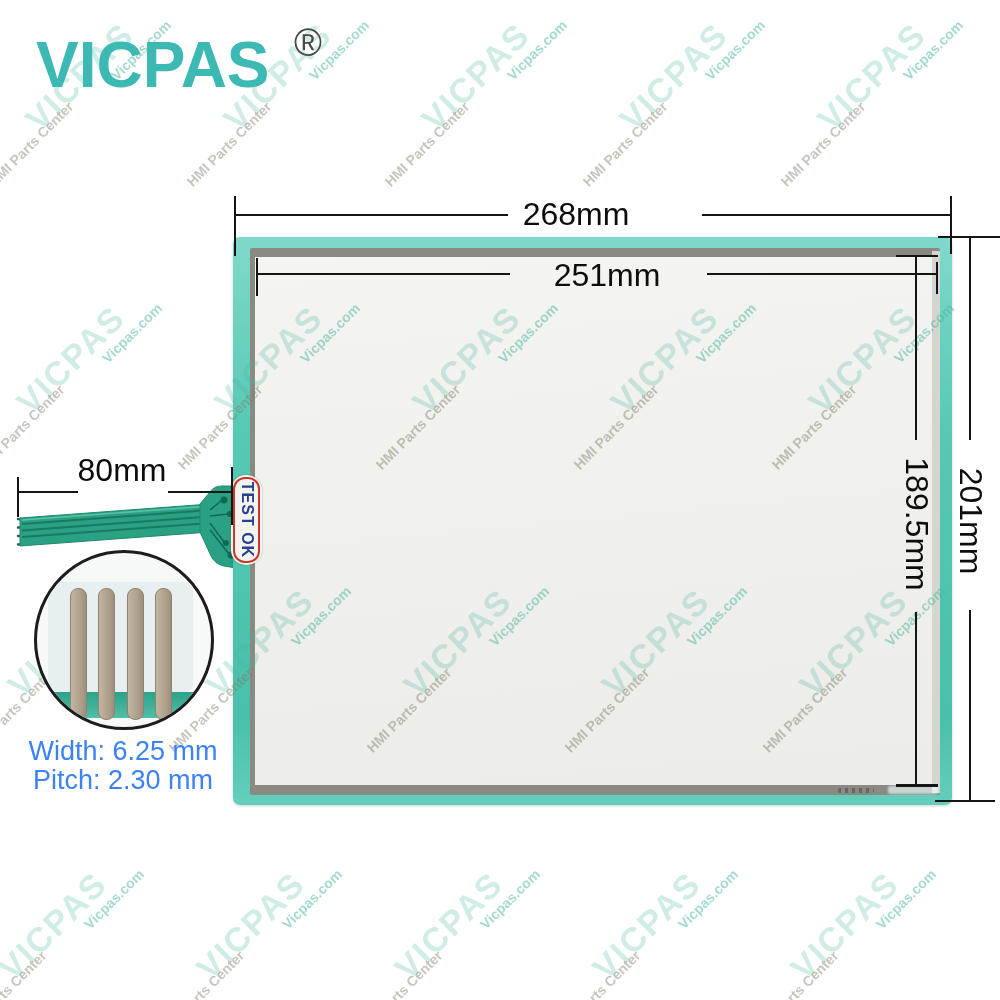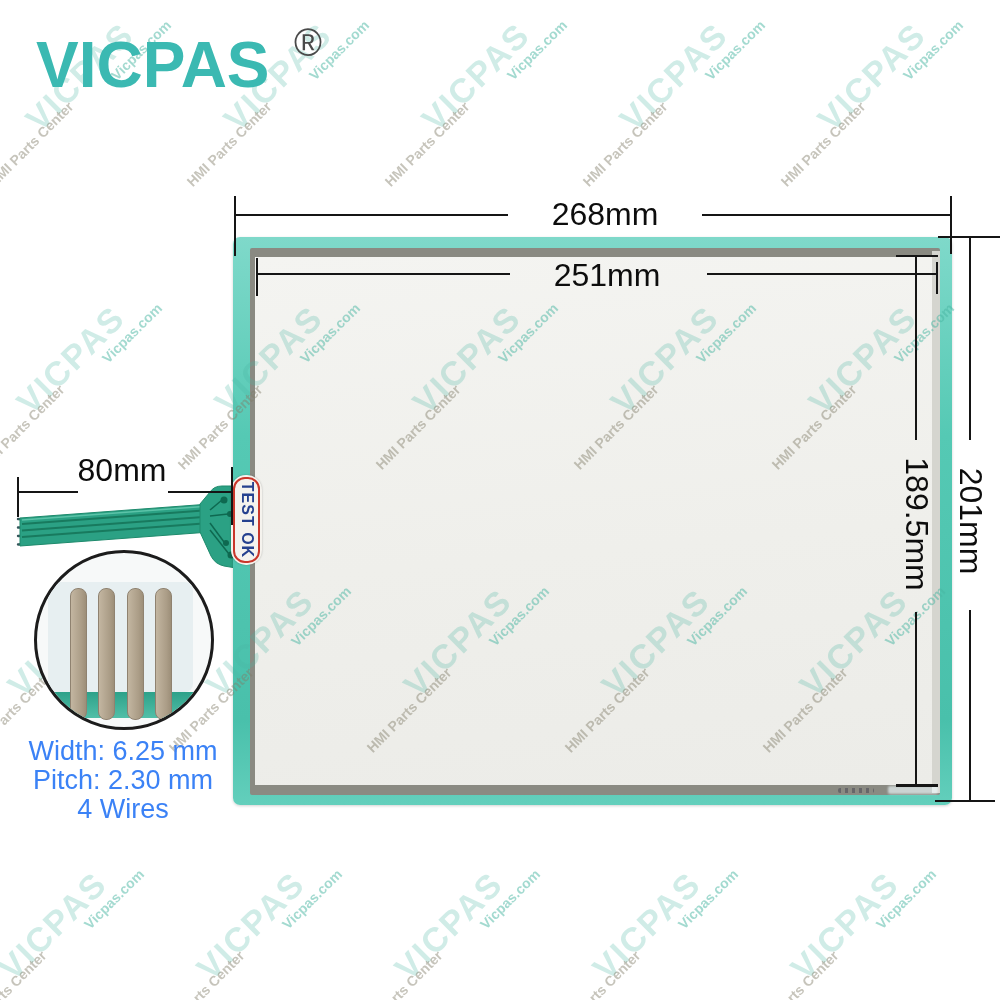--- a/index.html
+++ b/index.html
@@ -123,29 +123,28 @@
     <div class="inset-strip"></div>
     <div class="wire-bar wb1"></div>
     <div class="wire-bar wb2"></div>
     <div class="wire-bar wb3"></div>
     <div class="wire-bar wb4"></div>
   </div>
 
   <div class="specs">
     <div>Width: 6.25 mm</div>
     <div>Pitch: 2.30 mm</div>
-    <div>4 Wires</div>
   </div>
 
   <div>
     <i class="dl" style="left:234px;top:196px;width:2px;height:60px"></i>
     <i class="dl" style="left:950px;top:196px;width:2px;height:58px"></i>
     <i class="dl" style="left:234px;top:214px;width:274px;height:2px"></i>
     <i class="dl" style="left:702px;top:214px;width:250px;height:2px"></i>
-    <span class="dim-label" style="left:545px;top:196px;width:120px">268mm</span>
+    <span class="dim-label" style="left:516px;top:196px;width:120px">268mm</span>
   </div>
 
   <div>
     <i class="dl" style="left:256px;top:258px;width:2px;height:38px"></i>
     <i class="dl" style="left:936px;top:262px;width:2px;height:32px"></i>
     <i class="dl" style="left:257px;top:273px;width:253px;height:2px"></i>
     <i class="dl" style="left:707px;top:273px;width:230px;height:2px"></i>
     <span class="dim-label" style="left:547px;top:257px;width:120px">251mm</span>
   </div>
 

